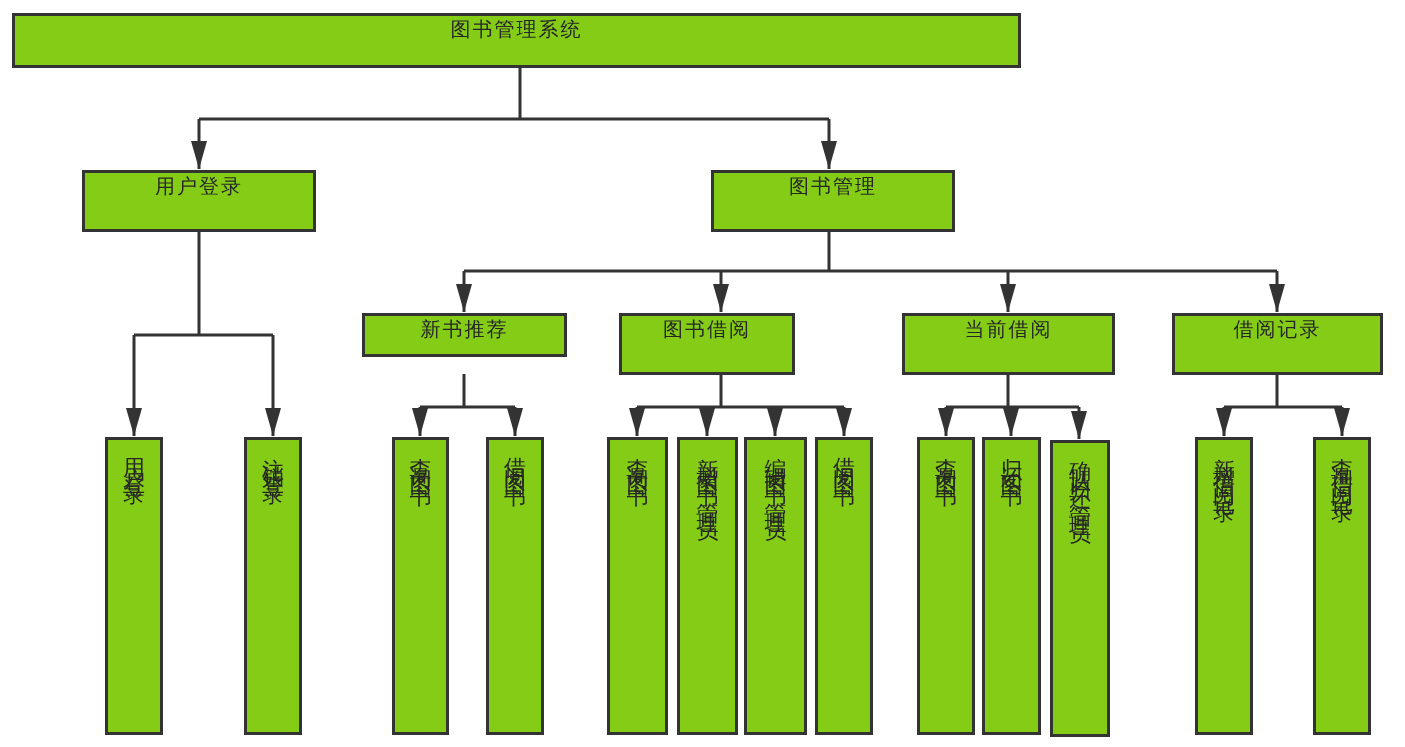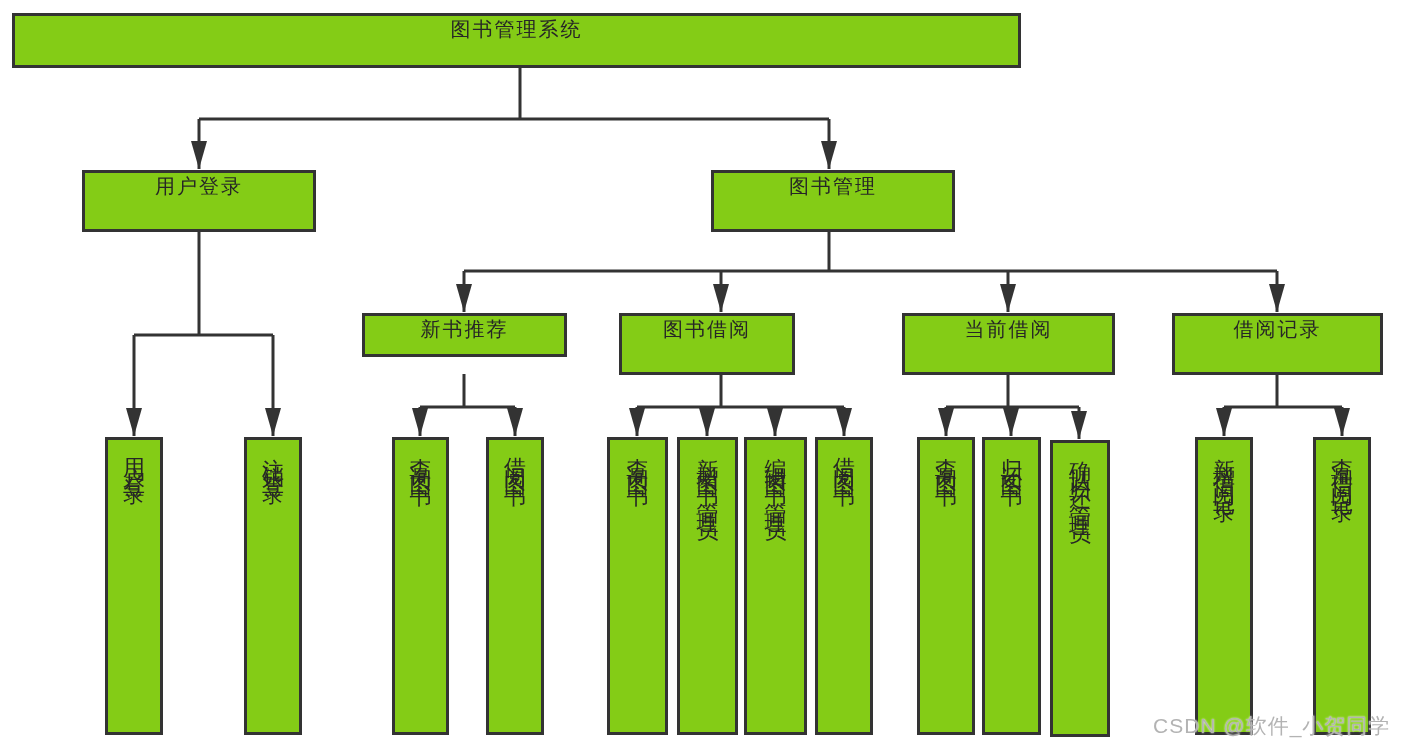--- a/index.html
+++ b/index.html
@@ -142,15 +142,14 @@
     <span class="vtxt">确认归还（管理员）</span>
   </div>
 
   <div class="node leaf" style="left:1195px;top:437px;width:58px;height:298px;">
     <span class="vtxt">新增借阅记录</span>
   </div>
   <div class="node leaf" style="left:1313px;top:437px;width:58px;height:298px;">
     <span class="vtxt">查询借阅记录</span>
   </div>
 
-  <div class="watermark">CSDN @软件_小贺同学</div>
 
 </div>
 
 </body></html>

